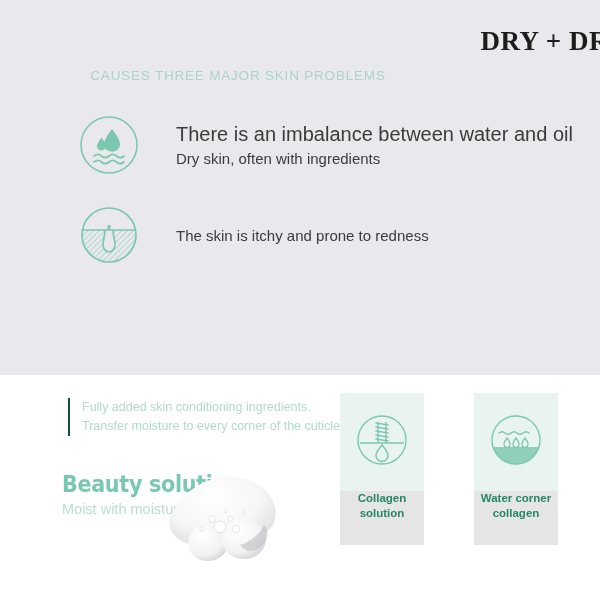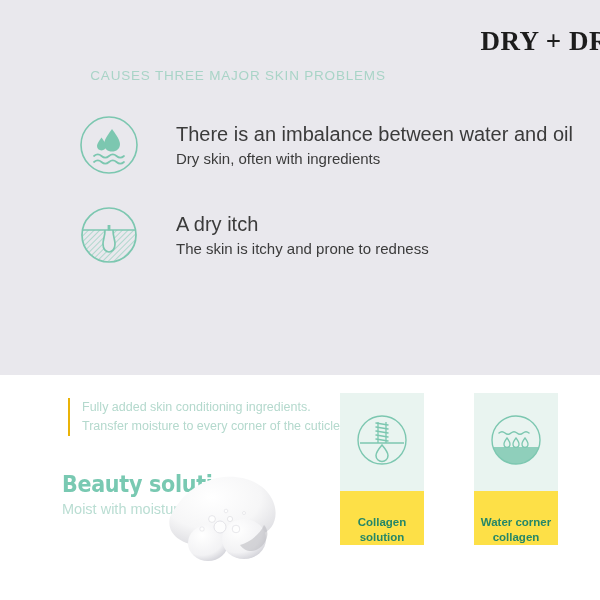--- a/index.html
+++ b/index.html
@@ -104,21 +104,21 @@
     width: 600px;
     height: 225px;
     background: #ffffff;
   }
 
   .claims {
     position: absolute;
     left: 68px;
     top: 23px;
     padding-left: 12px;
-    border-left: 2px solid #eab308;
+    border-left: 2px solid #14532d;
   }
   .claim-line {
     font-size: 12.5px;
     color: #b4d9cd;
     line-height: 19px;
     white-space: nowrap;
   }
 
   .brand-block {
     position: absolute;
@@ -164,23 +164,23 @@
 
   .ing-icon-area {
     height: 98px;
     background: #e9f4f0;
     display: flex;
     align-items: center;
     justify-content: center;
   }
   .ing-label-area {
     flex: 1;
-    background: #fde047;
+    background: #e5e5e5;
     display: flex;
-    align-items: flex-end;
+    align-items: flex-start;
     justify-content: center;
     text-align: center;
   }
   .ing-label {
     font-size: 11.5px;
     font-weight: 700;
     color: #258768;
     line-height: 15px;
   }
 
@@ -230,21 +230,20 @@
               <rect x="0" y="25" width="60" height="35" fill="url(#hatch)"></rect>
               <path d="M26 25 L26 25 C26 32 24 34 24 39 C24 44 26.8 47 30 47 C33.2 47 36 44 36 39 C36 34 34 32 34 25 Z" fill="#e9e8ed"></path>
               <path d="M26 25 C26 32 24 34 24 39 C24 44 26.8 47 30 47 C33.2 47 36 44 36 39 C36 34 34 32 34 25" fill="none" stroke="#7cc7b0" stroke-width="1.7"></path>
               <path d="M28.6 20 L31.4 20 L31.4 25.5 L28.6 25.5 Z" fill="#7cc7b0"></path>
               <line x1="0" y1="25" x2="60" y2="25" stroke="#7cc7b0" stroke-width="1.7"></line>
             </g>
             <circle cx="30" cy="30" r="27" fill="none" stroke="#7cc7b0" stroke-width="1.7"></circle>
           </svg>
         </div>
         <div class="problem-text">
-          <div class="problem-title">A dry itch</div>
           <div class="problem-sub">The skin is itchy and prone to redness</div>
         </div>
       </div>
 
     </div>
   </div>
 
   <div class="bottom-section">
 
     <div class="claims">

